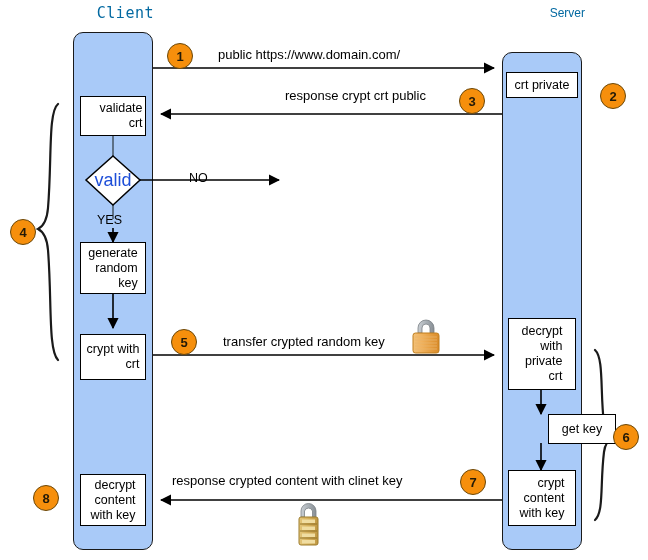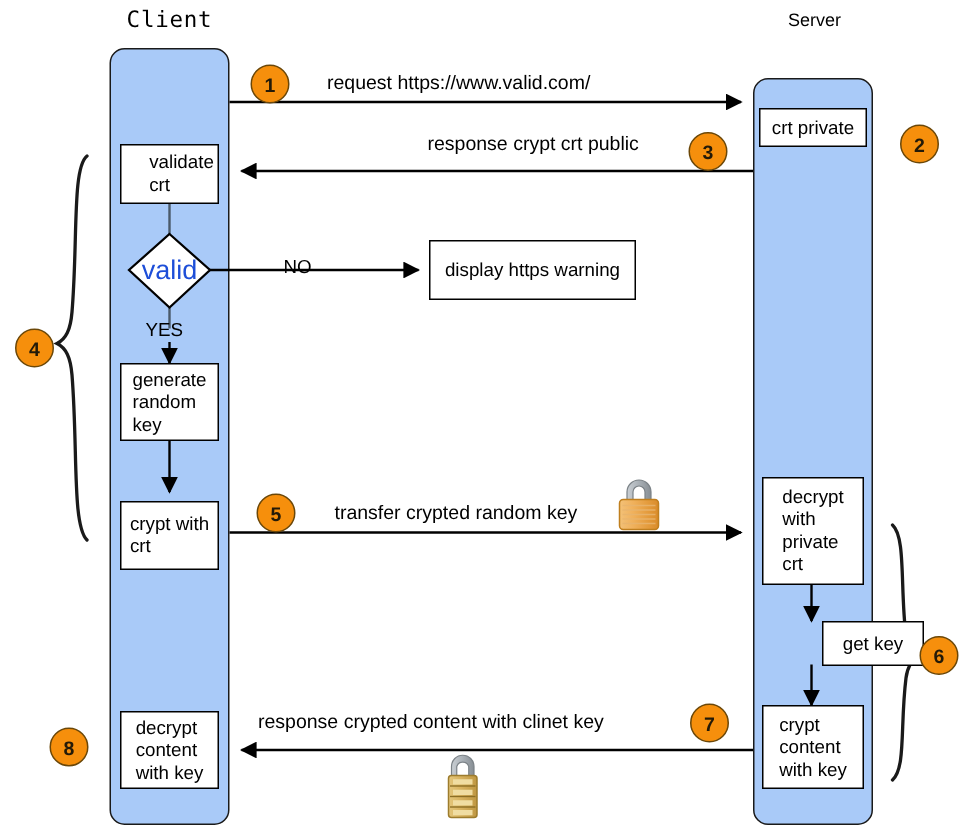--- a/index.html
+++ b/index.html
@@ -17,22 +17,22 @@
   }
   svg.layer {
     position: absolute;
     left: 0;
     top: 0;
     width: 648px;
     height: 560px;
   }
   .lane-title {
     position: absolute;
-    text-align: center;
-    color: #000000;
+    text-align: right;
+    color: #0369a1;
     white-space: nowrap;
   }
   .lane-title.mono {
     font-family: "DejaVu Sans Mono", monospace;
     font-size: 15px;
     letter-spacing: 0.5px;
   }
   .lane-title.sans {
     font-family: "Liberation Sans", sans-serif;
     font-size: 12px;
@@ -46,21 +46,21 @@
     box-sizing: border-box;
   }
   .node {
     position: absolute;
     background: #ffffff;
     border: 1.5px solid #000000;
     box-sizing: border-box;
     display: flex;
     align-items: center;
     justify-content: center;
-    text-align: left;
+    text-align: right;
     font-family: "Liberation Sans", sans-serif;
     font-size: 12.5px;
     line-height: 15px;
     color: #000000;
     white-space: pre-line;
   }
   .diamond {
     position: absolute;
     display: flex;
     align-items: center;
@@ -196,36 +196,35 @@
 crt</div>
   <div class="node" style="left:80px; top:242px; width:66px; height:52px;">generate
 random
 key</div>
   <div class="node" style="left:80px; top:334px; width:66px; height:46px;">crypt with
 crt</div>
   <div class="node" style="left:80px; top:474px; width:66px; height:52px;">decrypt
 content
 with key</div>
 
-  <div class="node" style="left:286px; top:160px; width:138px; height:40px; font-size:12.5px;">display https warning</div>
 
   <div class="node" style="left:506px; top:72px; width:72px; height:26px;">crt private</div>
   <div class="node" style="left:508px; top:318px; width:68px; height:72px;">decrypt
 with
 private
 crt</div>
   <div class="node" style="left:508px; top:414px; width:68px; height:30px;margin-left:40px;">get key</div>
   <div class="node" style="left:508px; top:470px; width:68px; height:56px;">crypt
 content
 with key</div>
 
   <div class="small-label" style="left:189px; top:171px;">NO</div>
   <div class="small-label" style="left:97px; top:213px;">YES</div>
 
-  <div class="msg-label" style="left:218px; top:47px;">request https://www.valid.com/</div>
+  <div class="msg-label" style="left:218px; top:47px;">public https://www.domain.com/</div>
   <div class="msg-label" style="left:285px; top:88px;">response crypt crt public</div>
   <div class="msg-label" style="left:223px; top:334px;">transfer crypted random key</div>
   <div class="msg-label" style="left:172px; top:473px;">response crypted content with clinet key</div>
 
   <div class="step-circle" style="left:167px; top:43px;">1</div>
   <div class="step-circle" style="left:600px; top:83px;">2</div>
   <div class="step-circle" style="left:459px; top:88px;">3</div>
   <div class="step-circle" style="left:10px; top:219px;">4</div>
   <div class="step-circle" style="left:171px; top:329px;">5</div>
   <div class="step-circle" style="left:613px; top:424px;">6</div>

